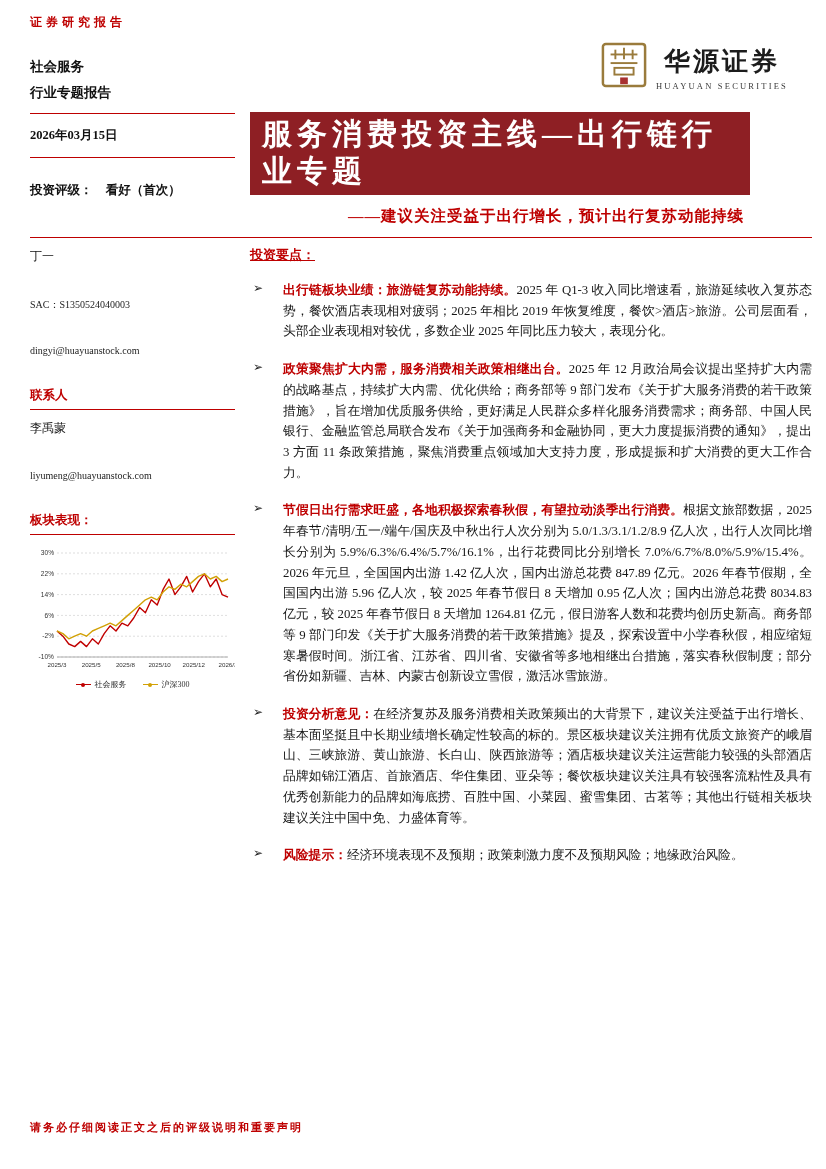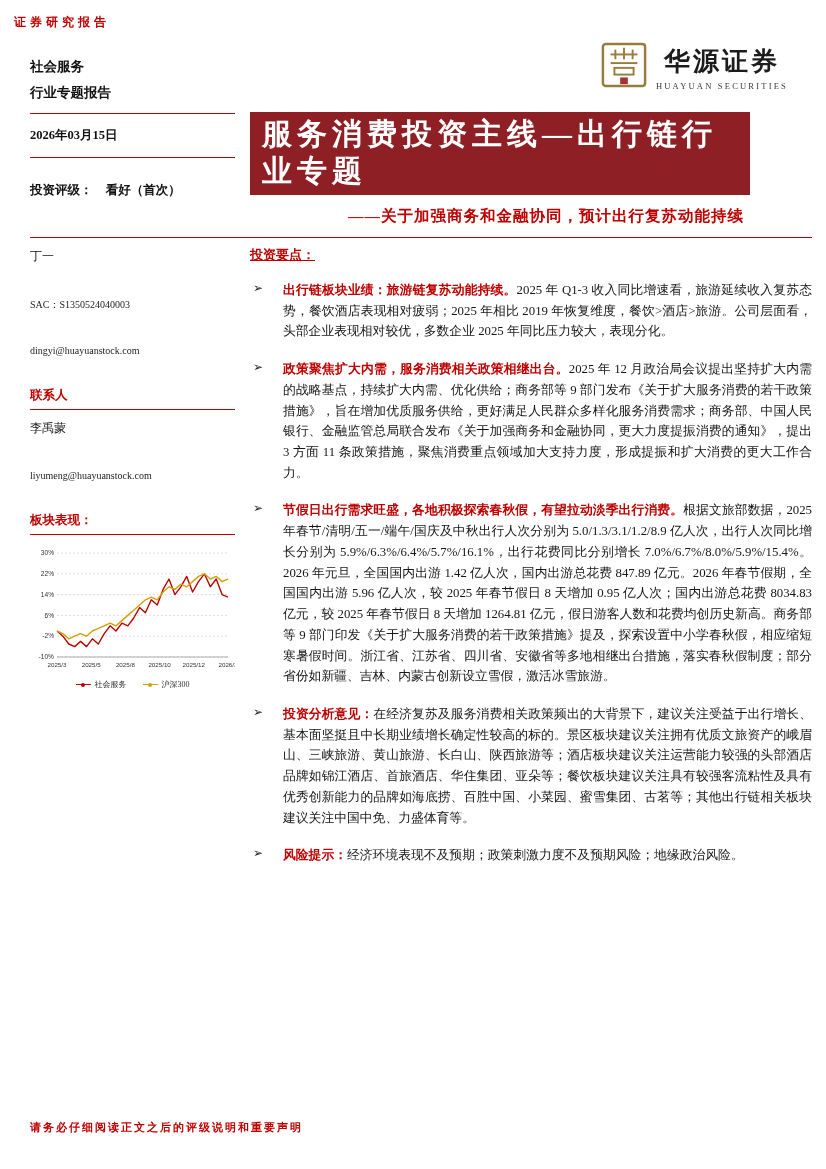--- a/index.html
+++ b/index.html
@@ -4,21 +4,21 @@
 <style>
   * { margin:0; padding:0; box-sizing:border-box; }
   html,body { background:#ffffff; }
   .page {
     position:relative; width:826px; height:1169px; margin:0 auto;
     background:#ffffff; overflow:hidden;
     font-family:"Liberation Serif","DejaVu Serif",serif;
     color:var(--text,#111111);
   }
   .report-type {
-    position:absolute; top:14px; left:14px;
+    position:absolute; top:14px; left:30px;
     font-size:12px; font-weight:bold; letter-spacing:4px;
     color:var(--accent-red,#BE0000);
   }
   
   .logo { position:absolute; top:42px; right:38px; display:flex; align-items:center; gap:9px; }
   .logo-textwrap { display:flex; flex-direction:column; align-items:center; }
   .brand-cn { font-size:26px; font-weight:bold; letter-spacing:3px; color:#1c1c1c; }
   .brand-en { font-size:8.5px; letter-spacing:2.2px; color:#3a3a3a; margin-top:2px; }
   
   .sidebar-top { position:absolute; top:58px; left:30px; width:205px; }
@@ -114,21 +114,21 @@
     <div class="side-date">2026年03月15日</div>
     <hr class="side-rule">
     <div class="side-rating">
       <span>投资评级：</span>
       <span class="val">看好（首次）</span>
     </div>
   </div>
 
   <div class="main-head">
     <div class="title-banner">服务消费投资主线—出行链行业专题</div>
-    <div class="subtitle">——关于加强商务和金融协同，预计出行复苏动能持续</div>
+    <div class="subtitle">——建议关注受益于出行增长，预计出行复苏动能持续</div>
   </div>
 
   <hr class="page-rule">
 
   <div class="sidebar-bottom">
     <div class="side-name">丁一</div>
     <div class="side-meta">SAC：S1350524040003</div>
     <div class="side-meta">dingyi@huayuanstock.com</div>
     <div class="side-gap"></div>
     <div class="side-sec-title">联系人</div>

